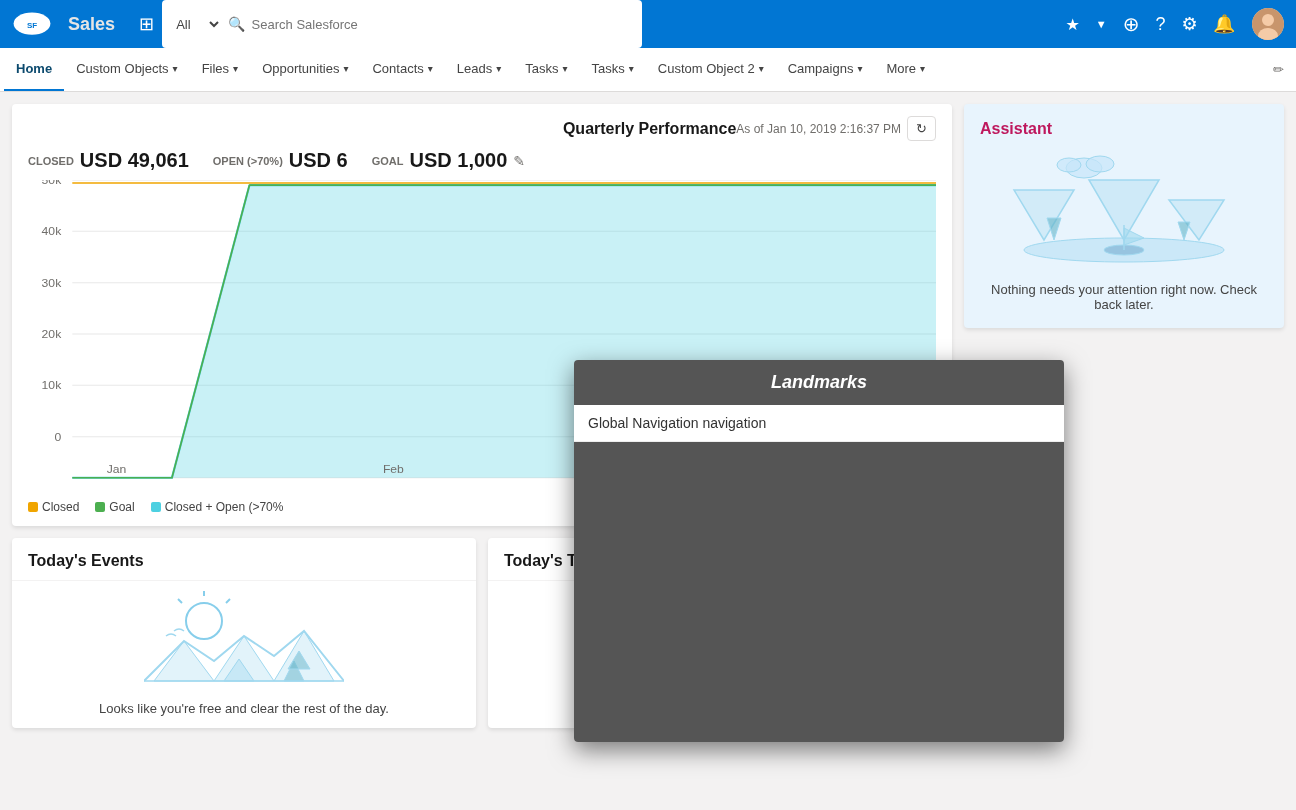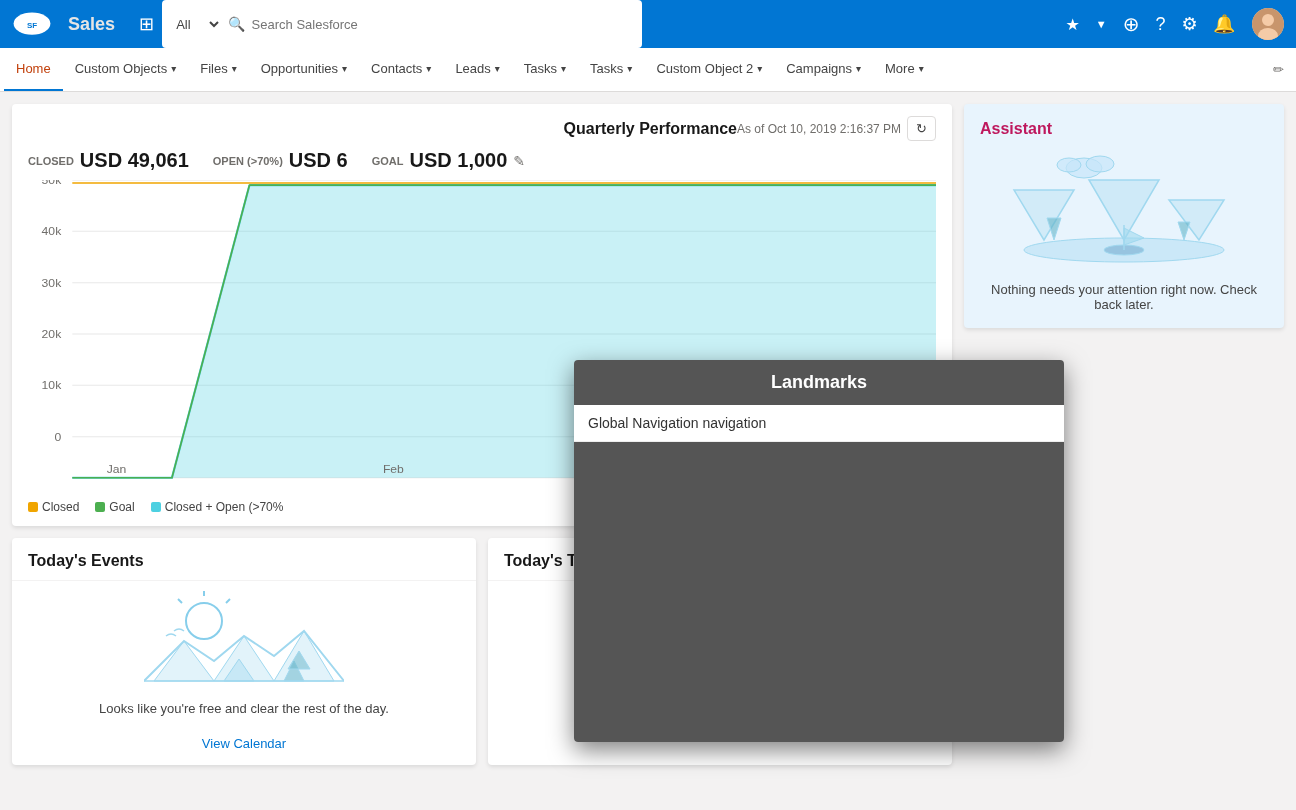--- a/index.html
+++ b/index.html
@@ -32,21 +32,21 @@
     .avatar { width: 32px; height: 32px; border-radius: 50%; background: #e8c4a0; overflow: hidden; display: flex; align-items: center; justify-content: center; }
 
     
     .nav-bar {
       display: flex; align-items: stretch; background: white; border-bottom: 1px solid #dddbda; height: 44px; padding: 0 4px; overflow: hidden;
     }
     .nav-item {
       display: flex; align-items: center; padding: 0 12px; cursor: pointer; font-size: 13px; color: #444; white-space: nowrap; border-bottom: 2px solid transparent; gap: 4px; position: relative;
     }
     .nav-item.active {
-      border-bottom: 2px solid #0176d3; color: #c2410c; font-weight: 400;
+      border-bottom: 2px solid #0176d3; color: #0c4a6e; font-weight: 700;
     }
     .nav-chevron { font-size: 10px; }
     .nav-edit { margin-left: auto; display: flex; align-items: center; padding: 0 8px; cursor: pointer; color: #706e6b; }
 
     
     .main-content {
       display: flex; gap: 0; padding: 12px; height: calc(810px - 48px - 44px); background: #f3f2f2; overflow: auto;
     }
     .left-panel { flex: 1; display: flex; flex-direction: column; gap: 12px; min-width: 0; }
     .right-panel { width: 320px; margin-left: 12px; flex-shrink: 0; }
@@ -96,21 +96,21 @@
     .assistant-message { font-size: 13px; color: #444; text-align: center; }
 
     
     .landmarks-overlay {
       position: fixed; top: 0; left: 0; width: 1296px; height: 810px; z-index: 1000; display: flex; align-items: center; justify-content: center; pointer-events: none;
     }
     .landmarks-modal {
       position: absolute; top: 360px; left: 574px; width: 490px; border-radius: 4px; overflow: hidden; pointer-events: all; box-shadow: 0 8px 24px rgba(0,0,0,0.5);
     }
     .landmarks-header {
-      background: #555; color: white; text-align: center; padding: 12px; font-size: 18px; font-weight: 700;
+      background: #555; color: white; text-align: center; padding: 12px; font-size: 18px; font-weight: 700; font-style: italic;
     }
     .landmarks-item {
       background: white; padding: 10px 14px; font-size: 14px; color: #333; border-bottom: 1px solid #eee;
     }
     .landmarks-body {
       background: #555; height: 300px;
     }
   </style>
 </head>
 <body>
@@ -198,21 +198,21 @@
   <div class="nav-edit">✏</div>
 </div>
 
 <div class="main-content">
   <div class="left-panel">
 
     <div class="card">
       <div class="perf-header">
         <span class="perf-title">Quarterly Performance</span>
         <div class="perf-date">
-          <span>As of Oct 10, 2019 2:16:37 PM</span>
+          <span>As of Jan 10, 2019 2:16:37 PM</span>
           <button class="refresh-btn">↻</button>
         </div>
       </div>
 
       <div class="perf-stats">
         <div class="stat-group">
           <span class="stat-label">CLOSED</span>
           <span class="stat-value">USD 49,061</span>
         </div>
         <div class="stat-group">
@@ -298,23 +298,20 @@
 
             <polygon points="80,90 95,68 110,90" fill="rgba(160,216,239,0.4)" stroke="#a0d8ef" stroke-width="1"></polygon>
 
             <path d="M30,40 Q35,36 40,40" fill="none" stroke="#a0d8ef" stroke-width="1.5"></path>
             <path d="M22,45 Q27,41 32,45" fill="none" stroke="#a0d8ef" stroke-width="1.5"></path>
 
             <line x1="0" y1="90" x2="200" y2="90" stroke="#a0d8ef" stroke-width="1.5"></line>
           </svg>
         </div>
         <div class="card-message">Looks like you're free and clear the rest of the day.</div>
-        <div class="card-link">
-          <a href="#">View Calendar</a>
-        </div>
       </div>
 
       <div class="card bottom-card">
         <div class="card-header">Today's Tasks</div>
         <div class="card-illustration">
           <svg viewBox="0 0 200 100" width="200" height="100">
 
             <polygon points="80,90 65,55 95,55" fill="rgba(160,216,239,0.4)" stroke="#a0d8ef" stroke-width="1.5"></polygon>
             <polygon points="85,60 72,80 98,80" fill="rgba(160,216,239,0.4)" stroke="#a0d8ef" stroke-width="1.5"></polygon>
             <polygon points="120,90 105,55 135,55" fill="rgba(160,216,239,0.4)" stroke="#a0d8ef" stroke-width="1.5"></polygon>

